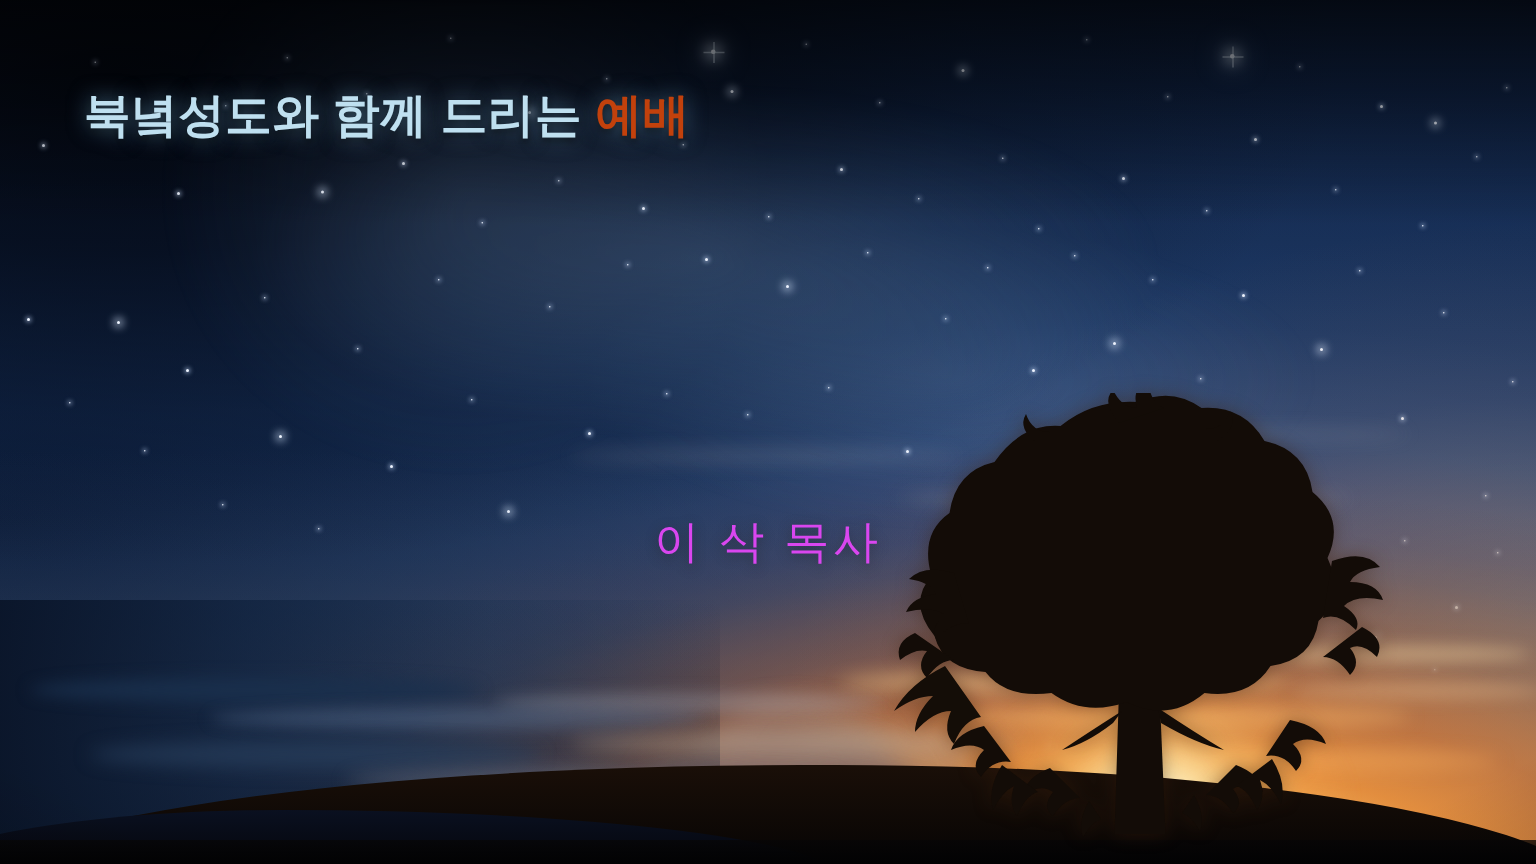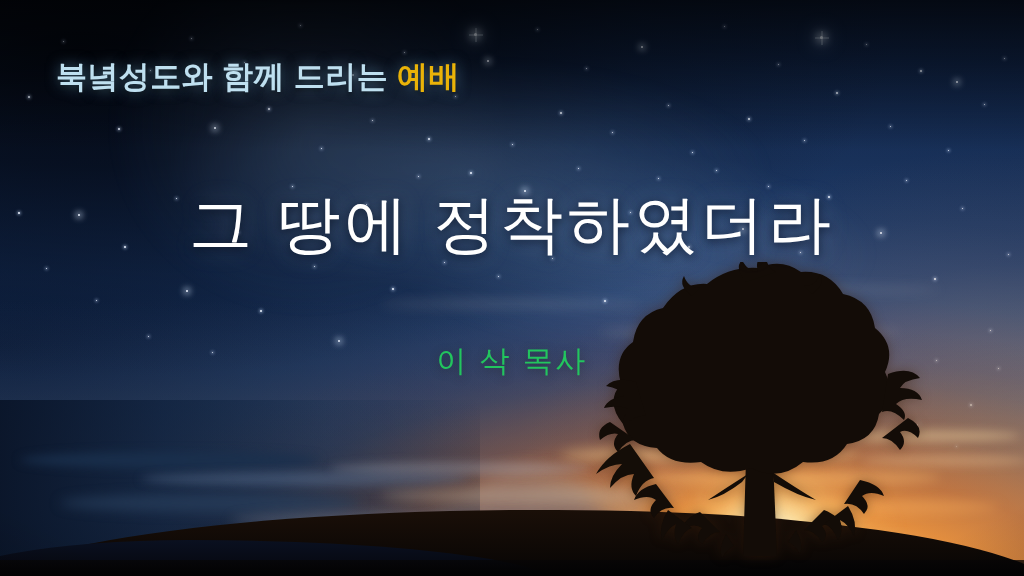--- a/index.html
+++ b/index.html
@@ -160,21 +160,21 @@
   .tree svg { width:100%; height:100%; display:block; }
 
   
   .kicker {
     position:absolute; left:56px; top:56px;
     font-size:31px; font-weight:700; letter-spacing:.4px;
     color:#bfe0f0;
     text-shadow:0 0 14px rgba(120,180,220,.55), 0 2px 5px rgba(0,0,0,.85);
     white-space:nowrap;
   }
-  .kicker .hl { color:#eab308; }
+  .kicker .hl { color:#c2410c; }
 
   .headline {
     position:absolute; left:0; right:0; top:182px;
     text-align:center;
     font-size:63px; font-weight:400; letter-spacing:4px;
     color:#ffffff;
     text-shadow:0 2px 10px rgba(6,14,30,.80), 0 0 26px rgba(180,205,235,.30);
     white-space:nowrap;
   }
 
@@ -182,21 +182,21 @@
     position:absolute; left:0; right:0; top:297px;
     text-align:center;
     font-size:28px; font-weight:400; letter-spacing:.5px;
     color:#f7f7f4;
     text-shadow:0 2px 8px rgba(40,40,50,.70);
   }
   .sub2 {
     position:absolute; left:0; right:0; top:341px;
     text-align:center;
     font-size:30px; font-weight:400; letter-spacing:2.5px;
-    color:#22c55e;
+    color:#d946ef;
     text-shadow:0 2px 8px rgba(40,40,50,.70);
   }
 
   
   .vignette {
     background:
       radial-gradient(130% 118% at 50% 46%, rgba(0,0,0,0) 52%, rgba(0,0,0,.34) 78%, rgba(0,0,0,.66) 100%);
     pointer-events:none;
   }
   .topfade {
@@ -378,16 +378,15 @@
     </svg>
   </div>
 
   <div class="layer vignette"></div>
   <div class="topfade"></div>
 
   <div class="kicker">
     <span>북녘성도</span><span>와 함께 드리는 </span><span class="hl">예배</span>
   </div>
 
-  <div class="headline">그 땅에 정착하였더라</div>
   <div class="sub2">이 삭 목사</div>
 
 </div>
 
 </body></html>

